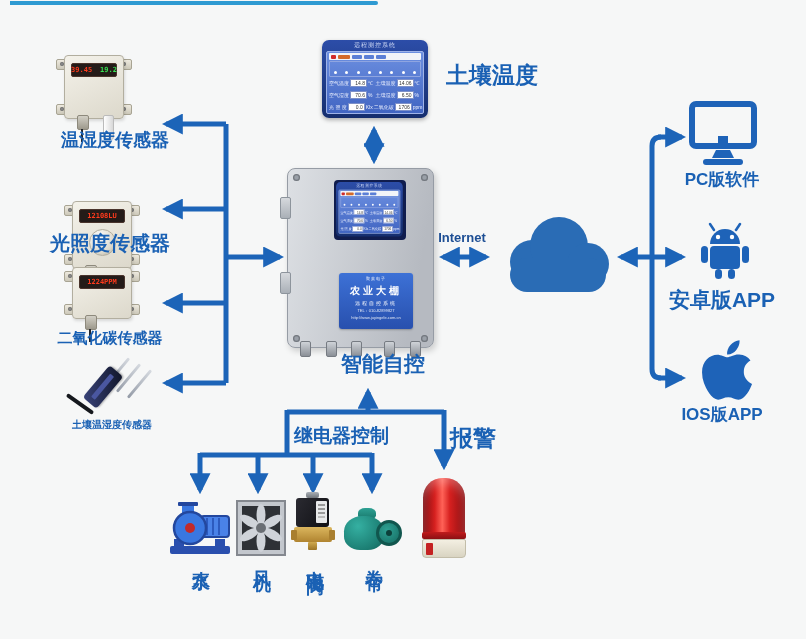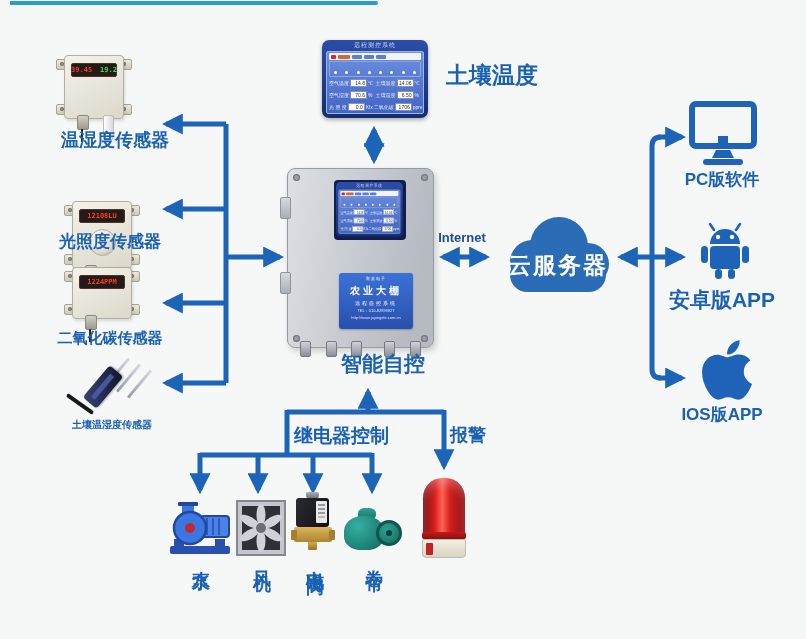--- a/index.html
+++ b/index.html
@@ -10,31 +10,31 @@
   
   #topbar{left:10px;top:1px;width:368px;height:4px;background:#2e9ad2;border-radius:0 3px 3px 0;}
 
   
   #wires{left:0;top:0;pointer-events:none;}
 
   
   .lbl{position:absolute;color:#1a61b4;font-weight:bold;white-space:nowrap;}
   .lbl.c{text-align:center;}
   #lbl-s1{left:40px;top:128px;width:150px;font-size:18px;font-family:Liberation Serif, serif;}
-  #lbl-s2{left:35px;top:230px;width:150px;font-size:17px;font-family:Liberation Serif, serif;}
+  #lbl-s2{left:35px;top:230px;width:150px;font-size:20px;font-family:Liberation Serif, serif;}
   #lbl-s3{left:28px;top:329px;width:164px;font-size:15px;}
   #lbl-s4{left:26px;top:418px;width:172px;font-size:10px;}
   #lbl-touch{left:446px;top:60px;font-size:23px;}
   #lbl-ctrl{left:330px;top:350px;width:106px;font-size:21px;}
   #lbl-internet{left:430px;top:230px;width:64px;font-size:13px;color:#1d4e94;text-align:center;}
   #lbl-pc{left:666px;top:168px;width:112px;font-size:17px;}
   #lbl-android{left:662px;top:286px;width:120px;font-size:21px;}
   #lbl-ios{left:666px;top:403px;width:112px;font-size:17px;}
   #lbl-relay{left:294px;top:423px;font-size:19px;}
-  #lbl-alarm{left:450px;top:423px;font-size:18px;}
+  #lbl-alarm{left:450px;top:423px;font-size:23px;}
   .vlbl{position:absolute;top:556px;color:#1a61b4;font-weight:bold;font-size:18px;
         writing-mode:vertical-rl;text-orientation:upright;letter-spacing:3px;}
   #lbl-pump{left:189px;} #lbl-fan{left:250px;} #lbl-valve{left:303px;} #lbl-roller{left:362px;}
 
   
   .sbox{position:absolute;width:58px;background:linear-gradient(155deg,#f4f2ea,#dcd8cb);
         border:1px solid #b2ae9f;border-radius:4px;box-shadow:1px 2px 3px rgba(0,0,0,.12);}
   .ear{position:absolute;width:12px;height:9px;background:linear-gradient(#eeeadf,#ccc8b9);
        border:1px solid #a8a493;border-radius:2px;z-index:-1;}
   .ear::after{content:"";position:absolute;left:3px;top:2px;width:4px;height:4px;border-radius:50%;
@@ -372,21 +372,20 @@
 <div class="lbl" id="lbl-internet">Internet</div>
 <div class="abs" id="cloud">
   <svg width="124" height="82" viewBox="0 0 124 82">
     <g fill="#2a6cb5">
       <circle cx="36" cy="50" r="22"></circle>
       <circle cx="63" cy="34" r="29"></circle>
       <circle cx="92" cy="52" r="21"></circle>
       <rect x="14" y="46" width="96" height="34" rx="17"></rect>
     </g>
   </svg>
-  <div class="txt">云服务器</div>
 </div>
 
 <div class="appicon" id="pcicon">
   <svg width="70" height="66" viewBox="0 0 70 66">
     <g stroke="#1e63b8" stroke-width="6" fill="none">
       <rect x="4" y="4" width="62" height="42" rx="4"></rect>
     </g>
     <g fill="#1e63b8">
       <rect x="30" y="36" width="10" height="7"></rect>
       <path d="M28,50 h14 l4,8 h-22 z"></path>

